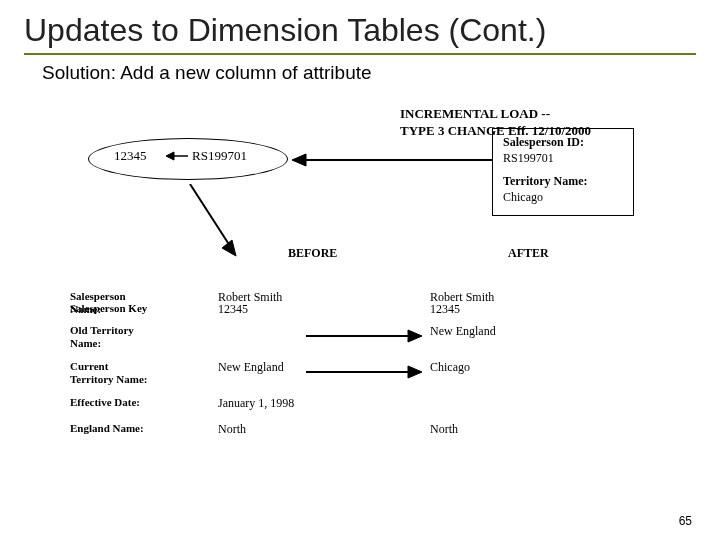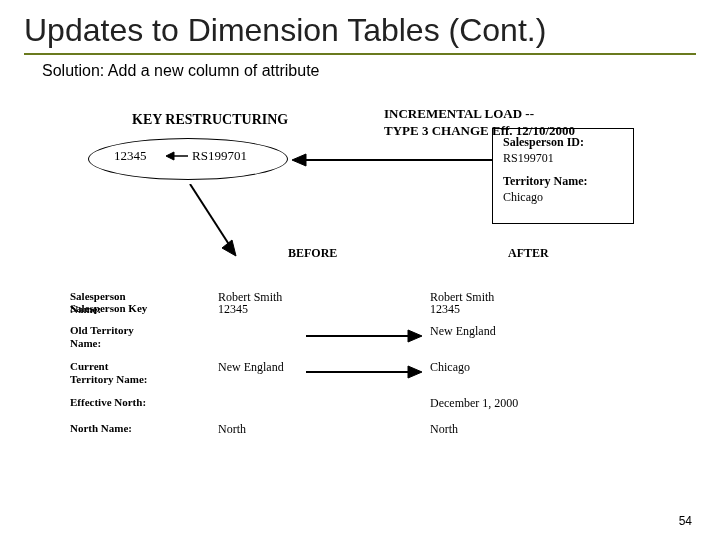--- a/index.html
+++ b/index.html
@@ -26,21 +26,21 @@
     font-weight: normal;
     line-height: 1.15;
   }
   .title-underline {
     border: none;
     border-top: 2px solid #6a7a1e;
     margin-top: 4px;
     width: 100%;
   }
   .solution-line {
-    font-size: 16px;
+    font-size: 19px;
     color: #000;
     position: absolute;
     top: 62px;
     left: 42px;
   }
   .diagram {
     position: absolute;
     top: 100px;
     left: 70px;
     width: 600px;
@@ -51,21 +51,21 @@
   .kr-label {
     position: absolute;
     top: 12px;
     left: 62px;
     font-size: 14px;
     font-weight: bold;
   }
   .inc-label {
     position: absolute;
     top: 6px;
-    left: 314px;
+    left: 330px;
     font-size: 13px;
     font-weight: bold;
     line-height: 1.3;
   }
   .ellipse {
     position: absolute;
     top: 38px;
     left: 18px;
     width: 200px;
     height: 42px;
@@ -78,21 +78,21 @@
     font-size: 13px;
   }
   .ell-left { left: 44px; }
   .ell-right { left: 122px; }
   .box {
     position: absolute;
     top: 28px;
     left: 422px;
     width: 142px;
     border: 1.5px solid #000;
-    padding: 6px 10px 18px 10px;
+    padding: 6px 10px 10px 10px;
     font-size: 12px;
     line-height: 1.3;
   }
   .box .lbl { font-weight: bold; }
   .box .grp2 { margin-top: 8px; }
   
   .arrow {
     position: absolute;
     stroke: #000;
     fill: #000;
@@ -159,21 +159,20 @@
 <div class="slide">
 
   <div class="title-block">
     <h1 class="title">Updates to Dimension Tables (Cont.)</h1>
     <hr class="title-underline">
   </div>
 
   <div class="solution-line">Solution: Add a new column of attribute</div>
 
   <div class="diagram">
-    <div class="kr-label">KEY RESTRUCTURING</div>
 
     <div class="inc-label">
       <span>INCREMENTAL LOAD --</span><br>
       <span>TYPE 3 CHANGE Eff. 12/10/2000</span>
     </div>
 
     <div class="ellipse"></div>
     <div class="ellipse-text ell-left">12345</div>
     <div class="ellipse-text ell-right">RS199701</div>
 
@@ -238,27 +237,27 @@
         <div class="rb">New England</div>
         <div class="ra">Chicago</div>
       </div>
 
       <svg class="arrow" style="top:118px; left:236px; width:116px; height:16px;">
         <line x1="0" y1="8" x2="104" y2="8" stroke-width="2"></line>
         <polygon points="116,8 102,2 102,14"></polygon>
       </svg>
 
       <div class="row r5">
-        <div class="rlabel">Effective North:</div>
-        <div class="ra">December 1, 2000</div>
+        <div class="rlabel">Effective Date:</div>
+        <div class="rb">January 1, 1998</div>
       </div>
 
       <div class="row r6">
-        <div class="rlabel">North Name:</div>
+        <div class="rlabel">England Name:</div>
         <div class="rb">North</div>
         <div class="ra">North</div>
       </div>
 
     </div>
   </div>
 
-  <div class="page-num">54</div>
+  <div class="page-num">65</div>
 </div>
 
 </body></html>

